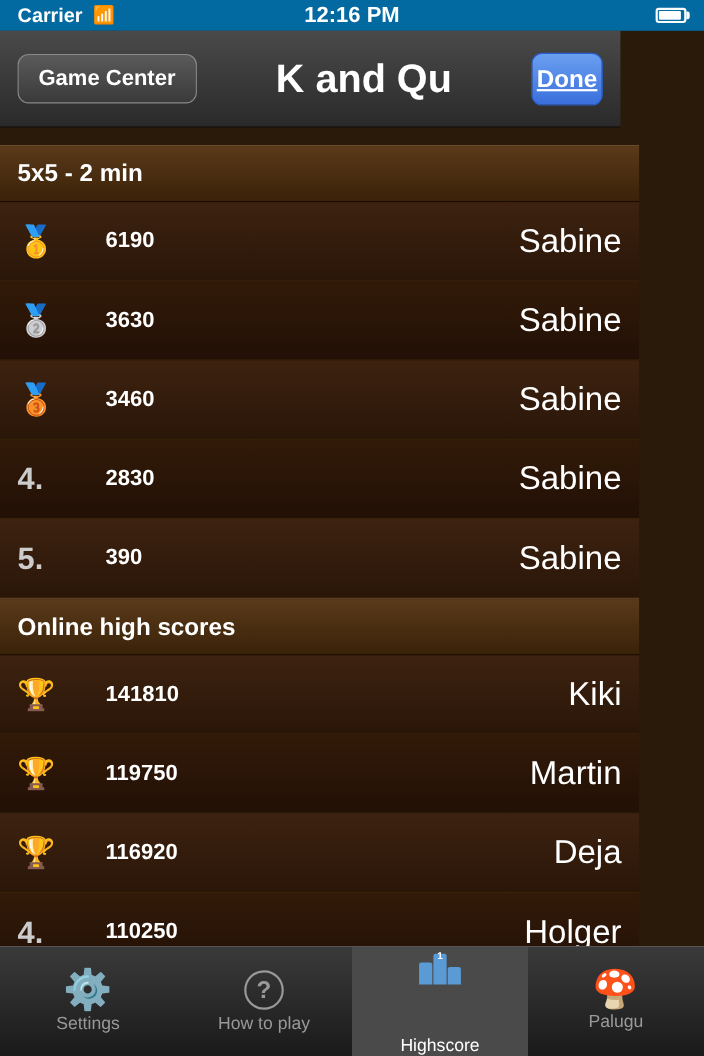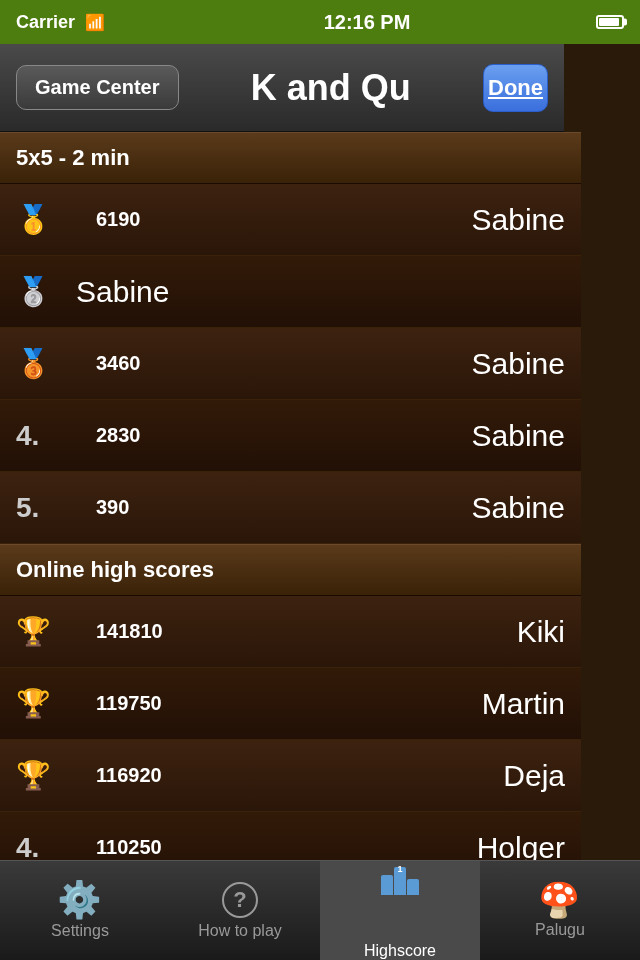--- a/index.html
+++ b/index.html
@@ -7,32 +7,32 @@
       width: 640px;
       height: 960px;
       overflow: hidden;
       font-family: -apple-system, 'Helvetica Neue', Arial, sans-serif;
       background: #2a1a0a;
     }
 
     
     #status-bar {
       width: 640px;
-      height: 44px;
-      background: #4d7c0f;
+      height: 28px;
+      background: #0369a1;
       display: flex;
       align-items: center;
       justify-content: space-between;
       padding: 0 16px;
       color: white;
       font-size: 18px;
       font-weight: 600;
     }
     .status-left { display: flex; align-items: center; gap: 10px; }
-    .status-center { position: absolute; left: 50%; transform: translateX(-50%); font-size: 20px; font-weight: 600; margin-left: 47px; }
+    .status-center { position: absolute; left: 50%; transform: translateX(-50%); font-size: 20px; font-weight: 600; }
     .status-right { display: flex; align-items: center; gap: 8px; }
     .wifi-icon { font-size: 16px; }
     .battery-icon {
       width: 28px; height: 14px;
       border: 2px solid white;
       border-radius: 3px;
       position: relative;
       display: inline-block;
     }
     .battery-icon::after {
@@ -265,20 +265,21 @@
         <div class="rank-cell">
           <span style="font-size:28px;">🥇</span>
         </div>
         <div class="score-value">6190</div>
         <div class="score-name">Sabine</div>
       </div>
       <div class="score-row">
         <div class="rank-cell">
           <span style="font-size:28px;">🥈</span>
         </div>
+        <div class="score-value">3630</div>
         <div class="score-name">Sabine</div>
       </div>
       <div class="score-row">
         <div class="rank-cell">
           <span style="font-size:28px;">🥉</span>
         </div>
         <div class="score-value">3460</div>
         <div class="score-name">Sabine</div>
       </div>
       <div class="score-row">

